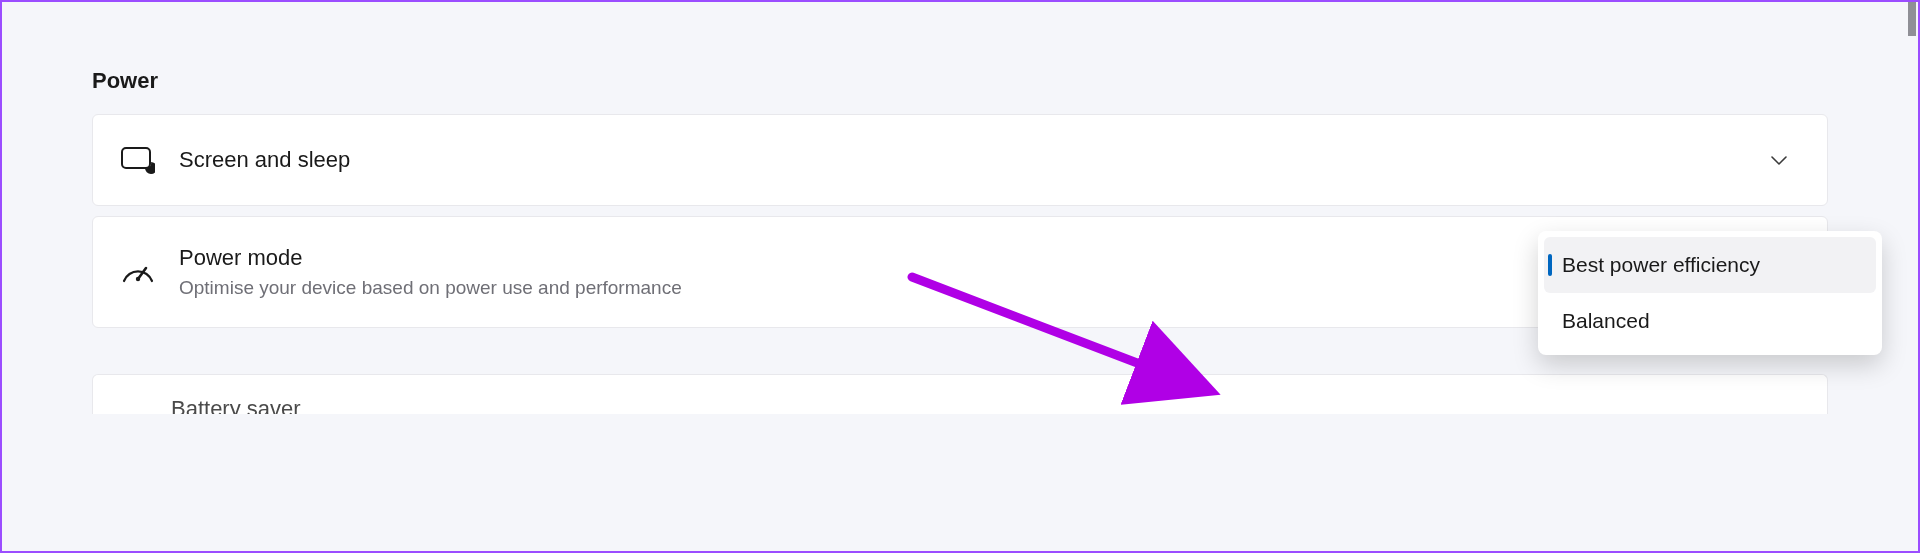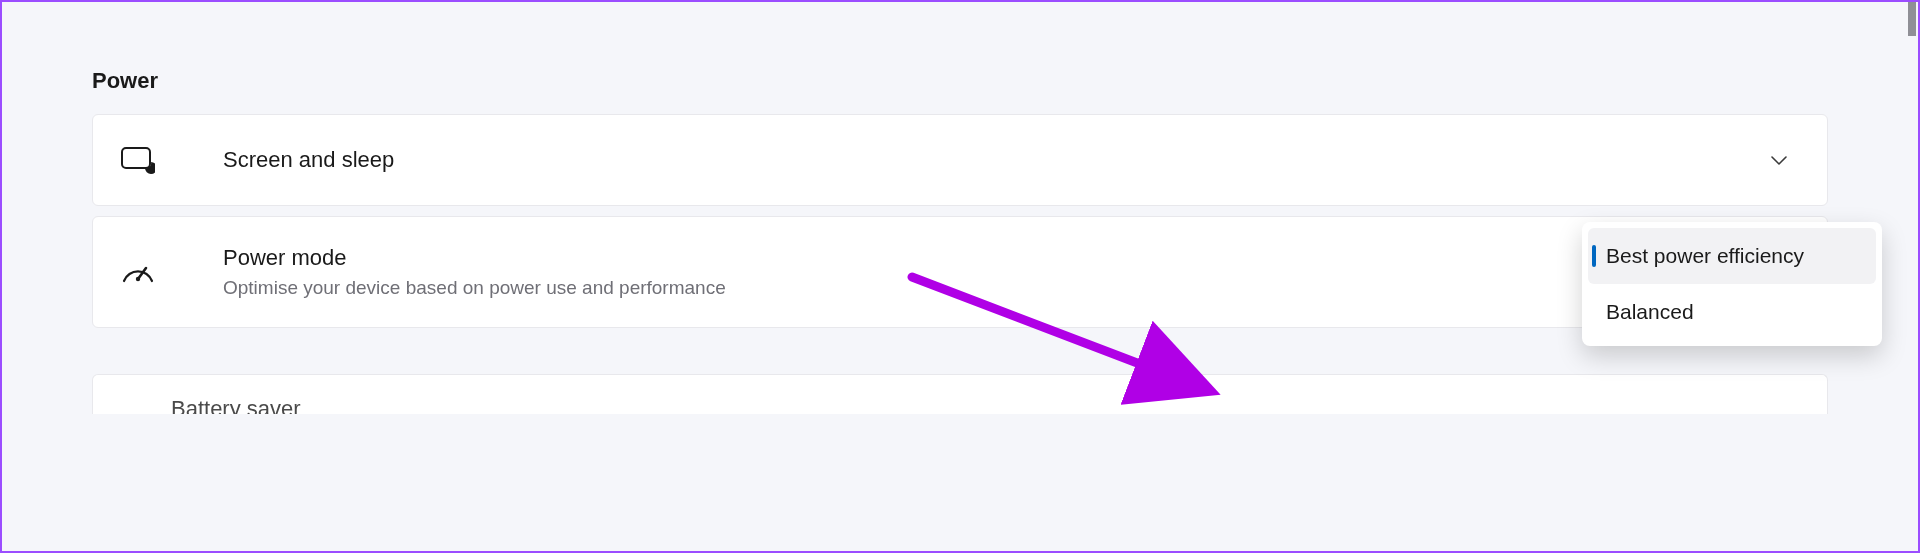--- a/index.html
+++ b/index.html
@@ -29,21 +29,20 @@
     .card {
       background: #ffffff;
       border: 1px solid #e8e8ec;
       border-radius: 6px;
       margin-bottom: 10px;
       display: flex;
       align-items: center;
       padding: 28px 36px 28px 28px;
       min-height: 92px;
       position: relative;
-      gap: 44px;
     }
     .card-icon-box {
       width: 44px;
       display: flex;
       align-items: center;
       justify-content: flex-start;
       margin-right: 14px;
     }
     .card-text {
       flex: 1;
@@ -75,23 +74,23 @@
       display: flex;
       align-items: center;
       padding: 28px 36px 0 20px;
       height: 40px;
       overflow: hidden;
     }
 
     
     .dropdown {
       position: absolute;
-      top: 220px;
+      top: 229px;
       right: 36px;
-      width: 300px;
+      width: 344px;
       background: #ffffff;
       border-radius: 8px;
       box-shadow: 0 10px 26px rgba(0,0,0,0.18);
       padding: 6px;
       z-index: 10;
     }
     .dropdown-item {
       font-size: 21px;
       color: #1a1a1a;
       padding: 16px 18px;

